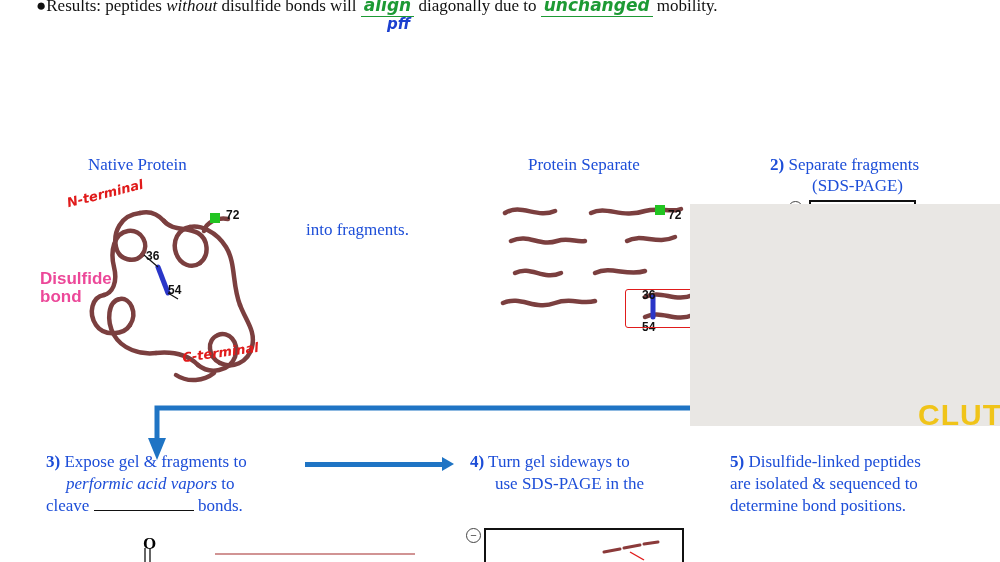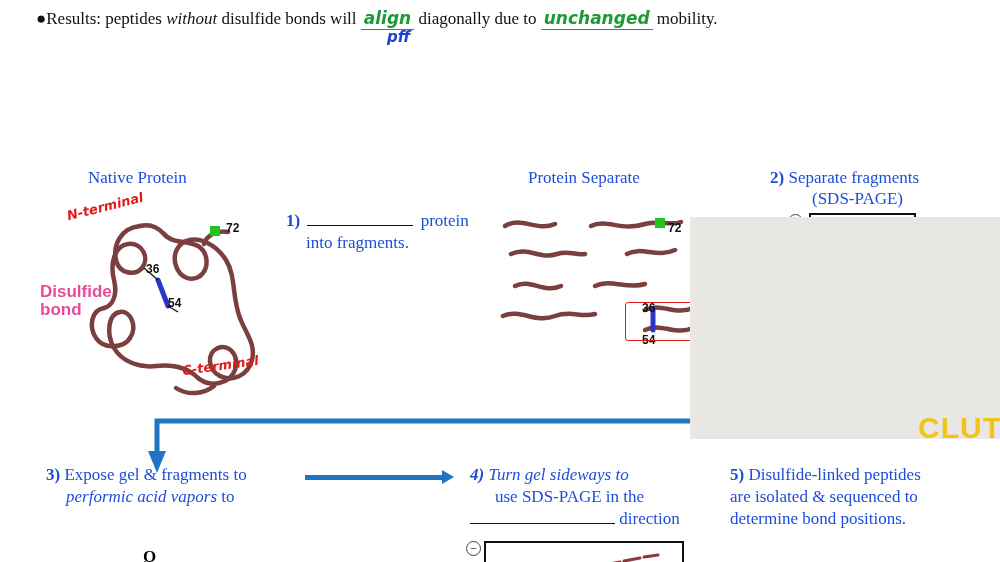--- a/index.html
+++ b/index.html
@@ -7,21 +7,20 @@
     margin: 0; padding: 0;
     width: 1000px; height: 562px;
     background: #ffffff;
     font-family: "Liberation Serif", serif;
     overflow: hidden;
   }
   #page {
     position: relative;
     width: 1000px; height: 426px;
     background: #ffffff;
-    margin-top: 13px;
   }
 
   
   .note-line {
     position: absolute;
     font-family: "Liberation Serif", serif;
     font-size: 17px;
     color: #111;
     white-space: nowrap;
   }
@@ -197,24 +196,20 @@
   <div class="hand-red" style="position:absolute; left:182px; top:345px; transform:rotate(-8deg);">C-terminal</div>
   <div class="label-num" style="position:absolute; left:146px; top:249px;">36</div>
   <div class="label-num" style="position:absolute; left:168px; top:283px;">54</div>
   <div class="label-num" style="position:absolute; left:226px; top:208px;">72</div>
 
   <div class="disulfide-text" style="position:absolute; left:40px; top:270px;">
     <div>Disulfide</div>
     <div>bond</div>
   </div>
 
-  <div class="dgm-title" style="left:286px; top:198px;">
-    <span class="step-num">1)</span>
-    <span class="blankline" style="width:106px; margin:0 3px;"></span><span> protein</span>
-  </div>
   <div class="dgm-title" style="left:306px; top:220px;">into fragments.</div>
 
   <svg width="260" height="160" style="position:absolute; left:495px; top:185px;">
     <g fill="none" stroke="#7b3f3f" stroke-width="4.5" stroke-linecap="round">
       <path d="M10 28 C 26 18, 42 34, 60 26"></path>
       <path d="M96 28 C 112 20, 126 34, 150 26 C 164 22, 176 28, 186 24"></path>
       <path d="M16 56 C 34 48, 44 62, 62 56 C 74 52, 82 58, 90 56"></path>
       <path d="M132 56 C 146 48, 162 60, 180 52"></path>
       <path d="M20 88 C 36 80, 48 96, 66 88"></path>
       <path d="M100 88 C 116 80, 132 92, 150 86"></path>
@@ -258,30 +253,30 @@
     <path d="M715 5 L715 48 L12 48 L12 84" stroke="#1f74c4" stroke-width="5" fill="none"></path>
     <polygon points="12,100 3,78 21,78" fill="#1f74c4"></polygon>
   </svg>
 
   <div class="dgm-title" style="left:46px; top:452px;">
     <span class="step-num">3)</span><span> Expose gel &amp; fragments to</span>
   </div>
   <div class="dgm-title" style="left:66px; top:474px;">
     <span class="ital">performic acid vapors</span><span> to</span>
   </div>
+  <div class="dgm-title" style="left:46px; top:496px;">
+    <span>cleave </span><span class="blankline" style="width:100px;"></span><span> bonds.</span>
+  </div>
 
   <div class="bluearrow-h" style="left:305px; top:462px; width:138px;"></div>
 
-  <div class="dgm-title" style="left:470px; top:452px;font-style:italic;">
+  <div class="dgm-title" style="left:470px; top:452px;">
     <span class="step-num">4)</span><span> Turn gel sideways to</span>
   </div>
   <div class="dgm-title" style="left:495px; top:474px;">use SDS-PAGE in the</div>
-  <div class="dgm-title" style="left:470px; top:496px;">
-    <span class="blankline" style="width:145px;"></span><span> direction</span>
-  </div>
 
   <div class="dgm-title" style="left:730px; top:452px;">
     <span class="step-num">5)</span><span> Disulfide-linked peptides</span>
   </div>
   <div class="dgm-title" style="left:730px; top:474px;">are isolated &amp; sequenced to</div>
   <div class="dgm-title" style="left:730px; top:496px;">determine bond positions.</div>
 
   <div style="position:absolute; left:143px; top:534px; font-family:'Liberation Serif',serif; font-size:17px; font-weight:bold;">O</div>
   <svg width="30" height="22" style="position:absolute; left:140px; top:548px;">
     <line x1="5" y1="0" x2="5" y2="14" stroke="#111" stroke-width="1.3"></line>

